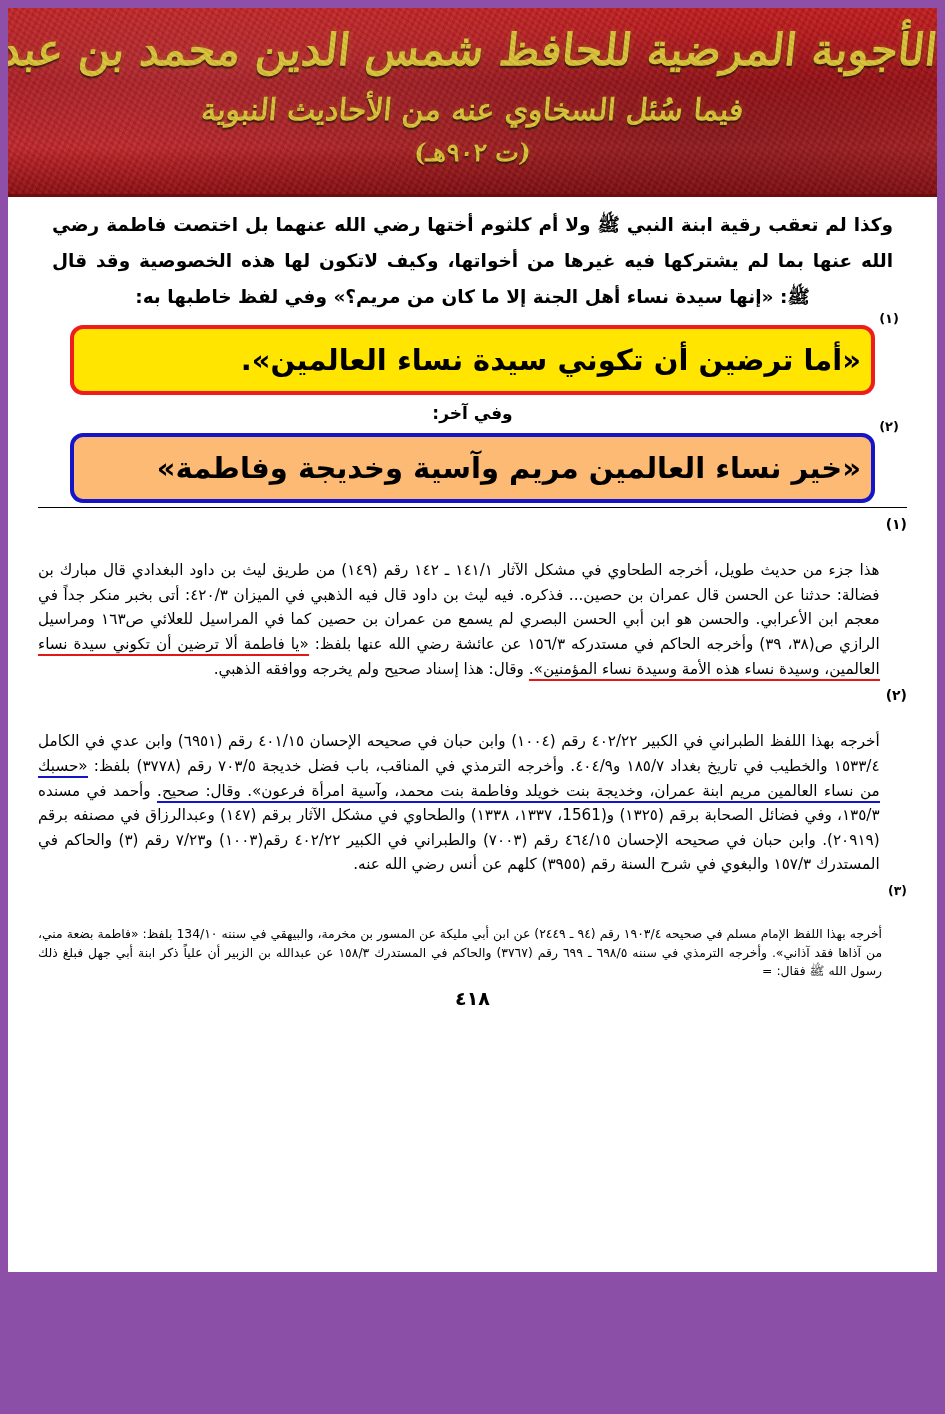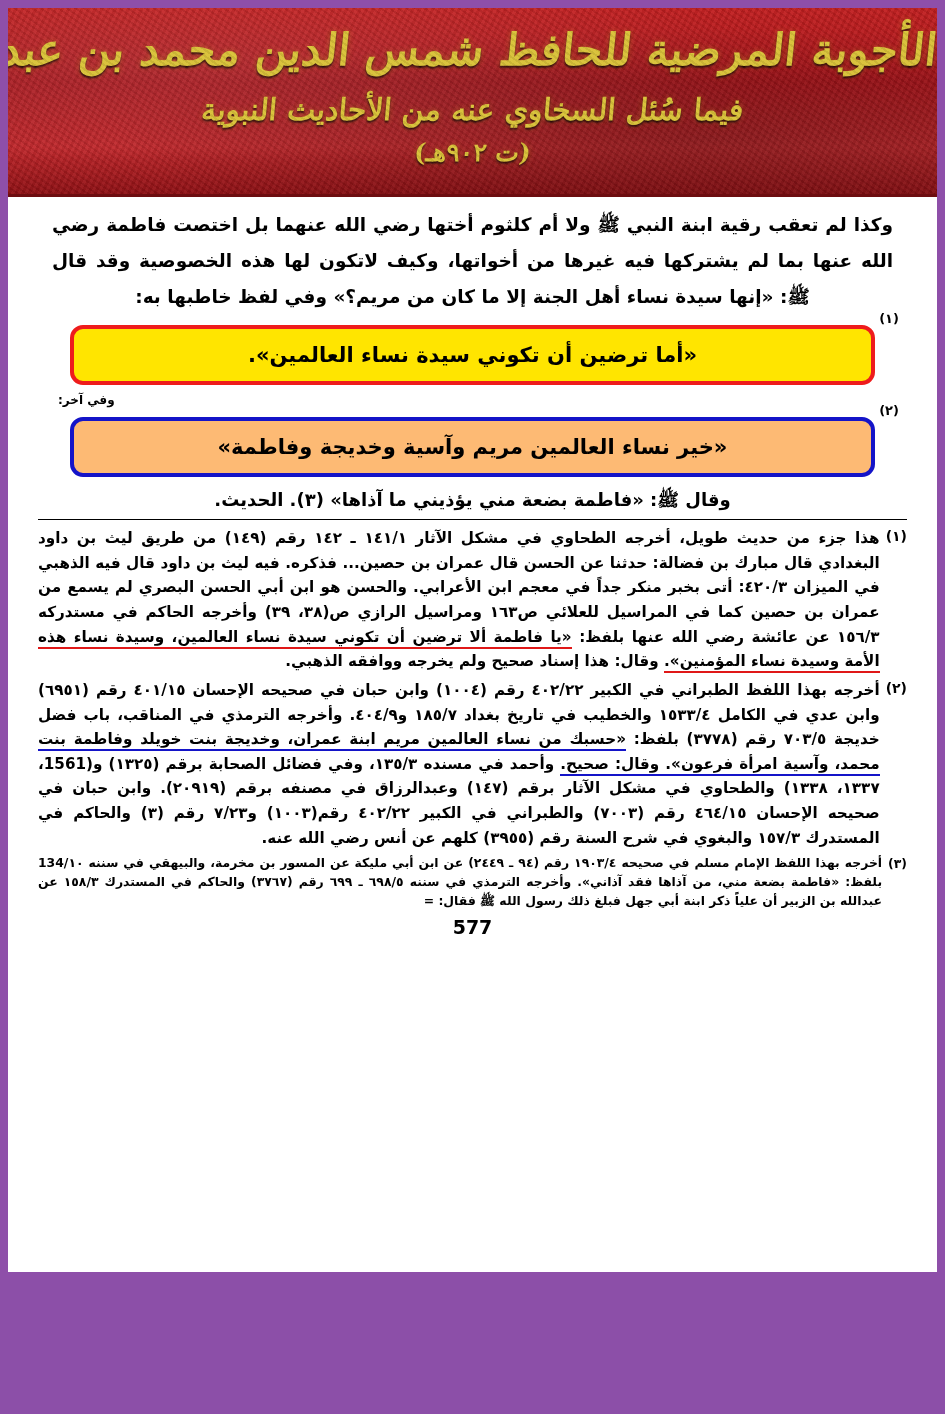--- a/index.html
+++ b/index.html
@@ -102,42 +102,42 @@
   }
   .marker {
     position: absolute;
     top: -14px;
     right: -24px;
     font-size: 13px;
     font-weight: bold;
   }
   .callout {
     border-radius: 13px;
-    text-align: center;
+    text-align: right;
     font-weight: bold;
     direction: rtl;
     padding: 14px 10px;
-    font-size: 21px;
+    font-size: 29px;
     letter-spacing: 0;
   }
   .callout.yellow {
     background: #ffe500;
     border: 4px solid #ee1c1c;
     color: #000;
   }
   .callout.green {
     background: #fdba74;
     border: 4px solid #1414c8;
     color: #000;
   }
   .between-line {
-    font-size: 12px;
+    font-size: 17px;
     font-weight: bold;
     margin: 8px 24px 0 24px;
-    text-align: left;
+    text-align: center;
   }
   .hadith-line {
     font-size: 18px;
     font-weight: bold;
     margin: 12px 20px 4px 20px;
     text-align: center;
     direction: rtl;
   }
   .divider {
     border: none;
@@ -159,21 +159,22 @@
     flex: 0 0 auto;
     font-size: 14px;
     font-weight: bold;
     padding-top: 2px;
   }
   .fn-body {
     flex: 1 1 auto;
     font-size: 15.2px;
     line-height: 1.62;
     text-align: justify;
-    font-weight: bold;
+    font-weight: normal;
+    margin-top: 44px;
   }
   .fn.small .fn-body { font-size: 12.4px; line-height: 1.5; }
   .fn.small .fn-num { font-size: 12.4px; }
   .u-red {
     border-bottom: 2px solid #e01818;
     padding-bottom: 1px;
   }
   .u-blue {
     border-bottom: 2px solid #1414c8;
     padding-bottom: 1px;
@@ -207,21 +208,20 @@
         <div class="callout yellow">«أما ترضين أن تكوني سيدة نساء العالمين».</div>
       </div>
 
       <div class="between-line">وفي آخر:</div>
 
       <div class="callout-wrap">
         <span class="marker">(٢)</span>
         <div class="callout green">«خير نساء العالمين مريم وآسية وخديجة وفاطمة»</div>
       </div>
 
-      <div class="hadith-line">وقال ﷺ: «فاطمة بضعة مني يؤذيني ما آذاها» (٣). الحديث.</div>
 
       <hr class="divider">
 
       <div class="footnotes">
 
         <div class="fn">
           <div class="fn-num">(١)</div>
           <div class="fn-body">
             <span>هذا جزء من حديث طويل، أخرجه الطحاوي في مشكل الآثار ١٤١/١ ـ ١٤٢ رقم (١٤٩) من طريق ليث بن داود البغدادي قال مبارك بن فضالة: حدثنا عن الحسن قال عمران بن حصين... فذكره. فيه ليث بن داود قال فيه الذهبي في الميزان ٤٢٠/٣: أتى بخبر منكر جداً في معجم ابن الأعرابي. والحسن هو ابن أبي الحسن البصري لم يسمع من عمران بن حصين كما في المراسيل للعلائي ص١٦٣ ومراسيل الرازي ص(٣٨، ٣٩) وأخرجه الحاكم في مستدركه ١٥٦/٣ عن عائشة رضي الله عنها بلفظ:</span>
             <span class="u-red">«يا فاطمة ألا ترضين أن تكوني سيدة نساء العالمين، وسيدة نساء هذه الأمة وسيدة نساء المؤمنين».</span>
@@ -242,16 +242,16 @@
         <div class="fn small">
           <div class="fn-num">(٣)</div>
           <div class="fn-body">
             <span>أخرجه بهذا اللفظ الإمام مسلم في صحيحه ١٩٠٣/٤ رقم (٩٤ ـ ٢٤٤٩) عن ابن أبي مليكة عن المسور بن مخرمة، والبيهقي في سننه 134/١٠ بلفظ: «فاطمة بضعة مني، من آذاها فقد آذاني».</span>
             <span>وأخرجه الترمذي في سننه ٦٩٨/٥ ـ ٦٩٩ رقم (٣٧٦٧) والحاكم في المستدرك ١٥٨/٣ عن عبدالله بن الزبير أن علياً ذكر ابنة أبي جهل فبلغ ذلك رسول الله ﷺ فقال: =</span>
           </div>
         </div>
 
       </div>
 
-      <div class="page-num">577</div>
+      <div class="page-num">٤١٨</div>
     </div>
   </div>
 </div>
 
 </body></html>

